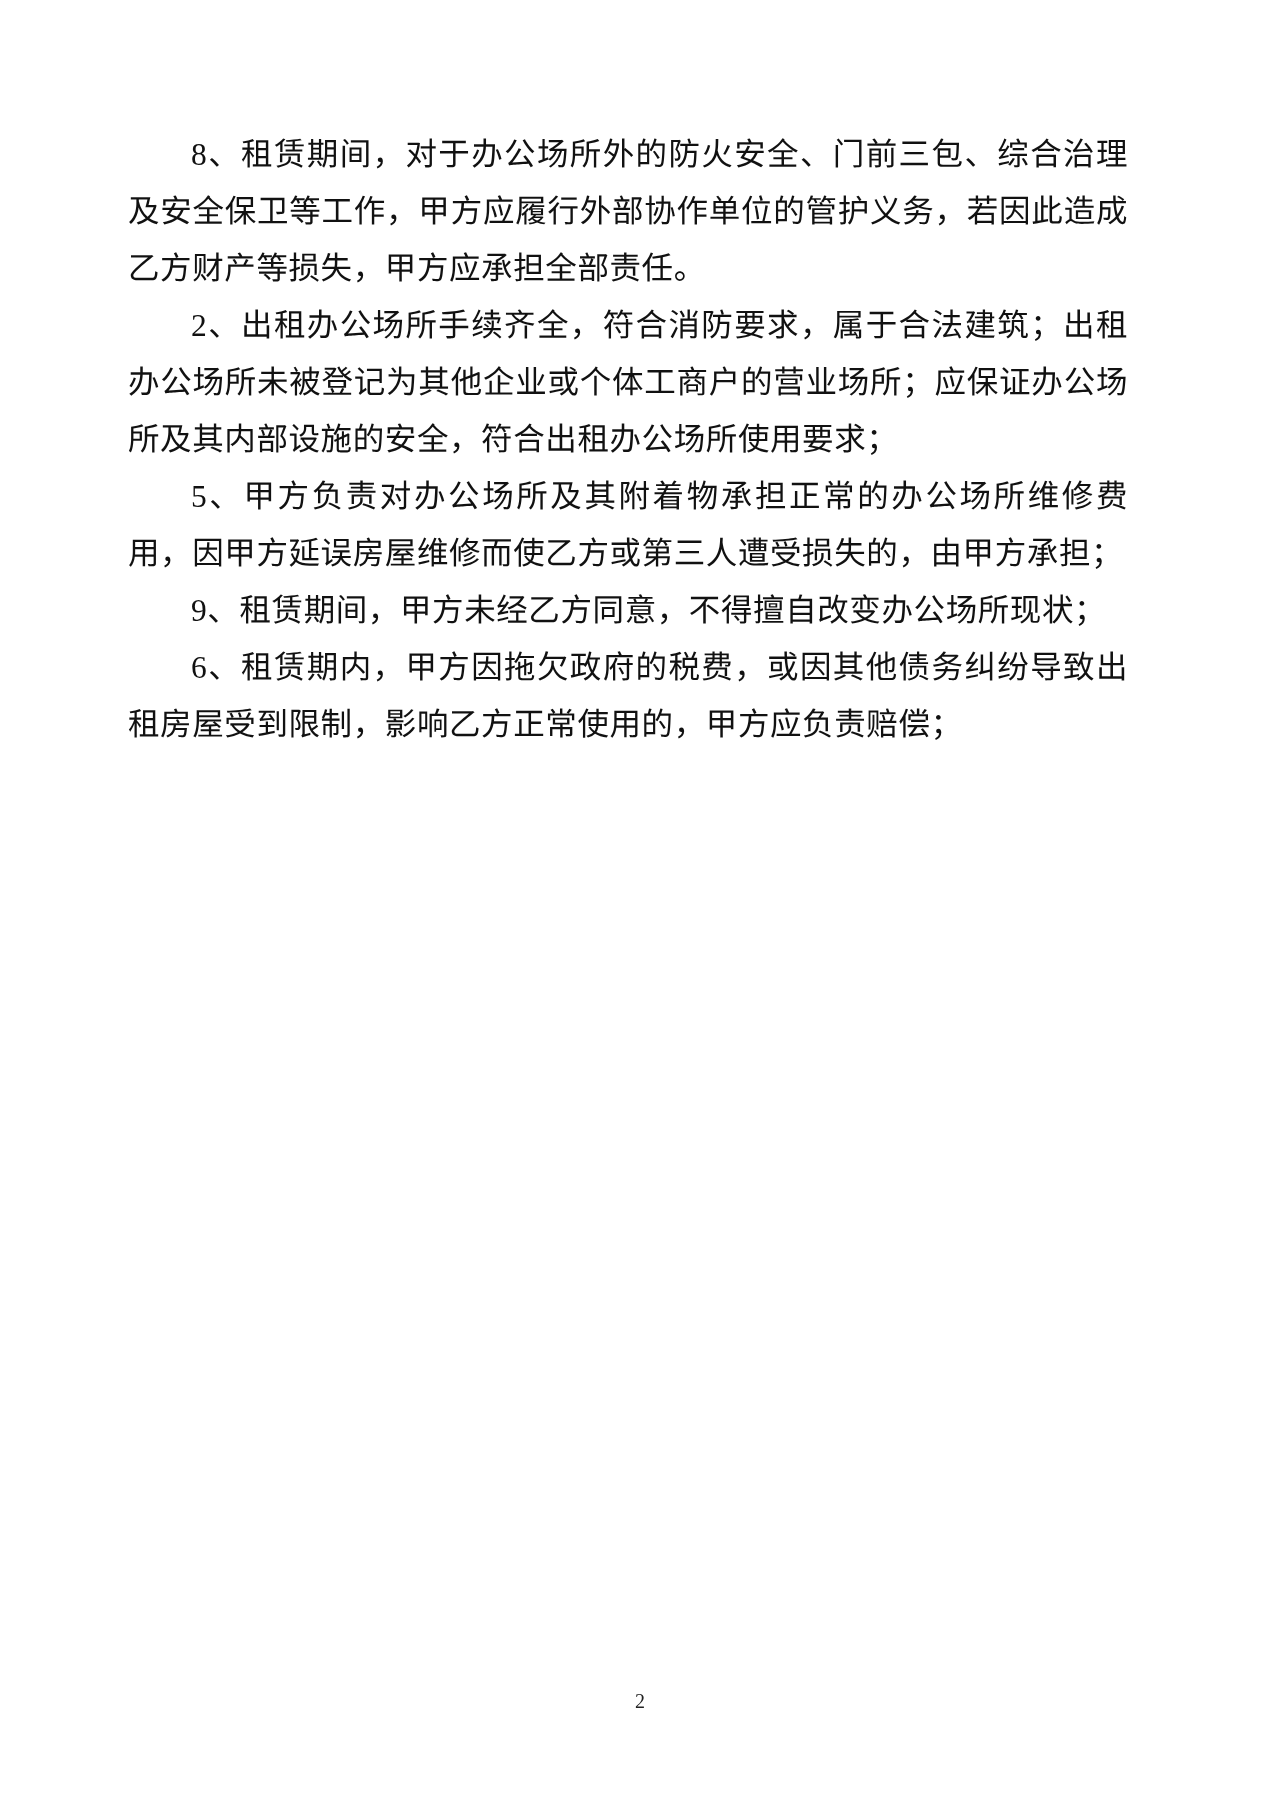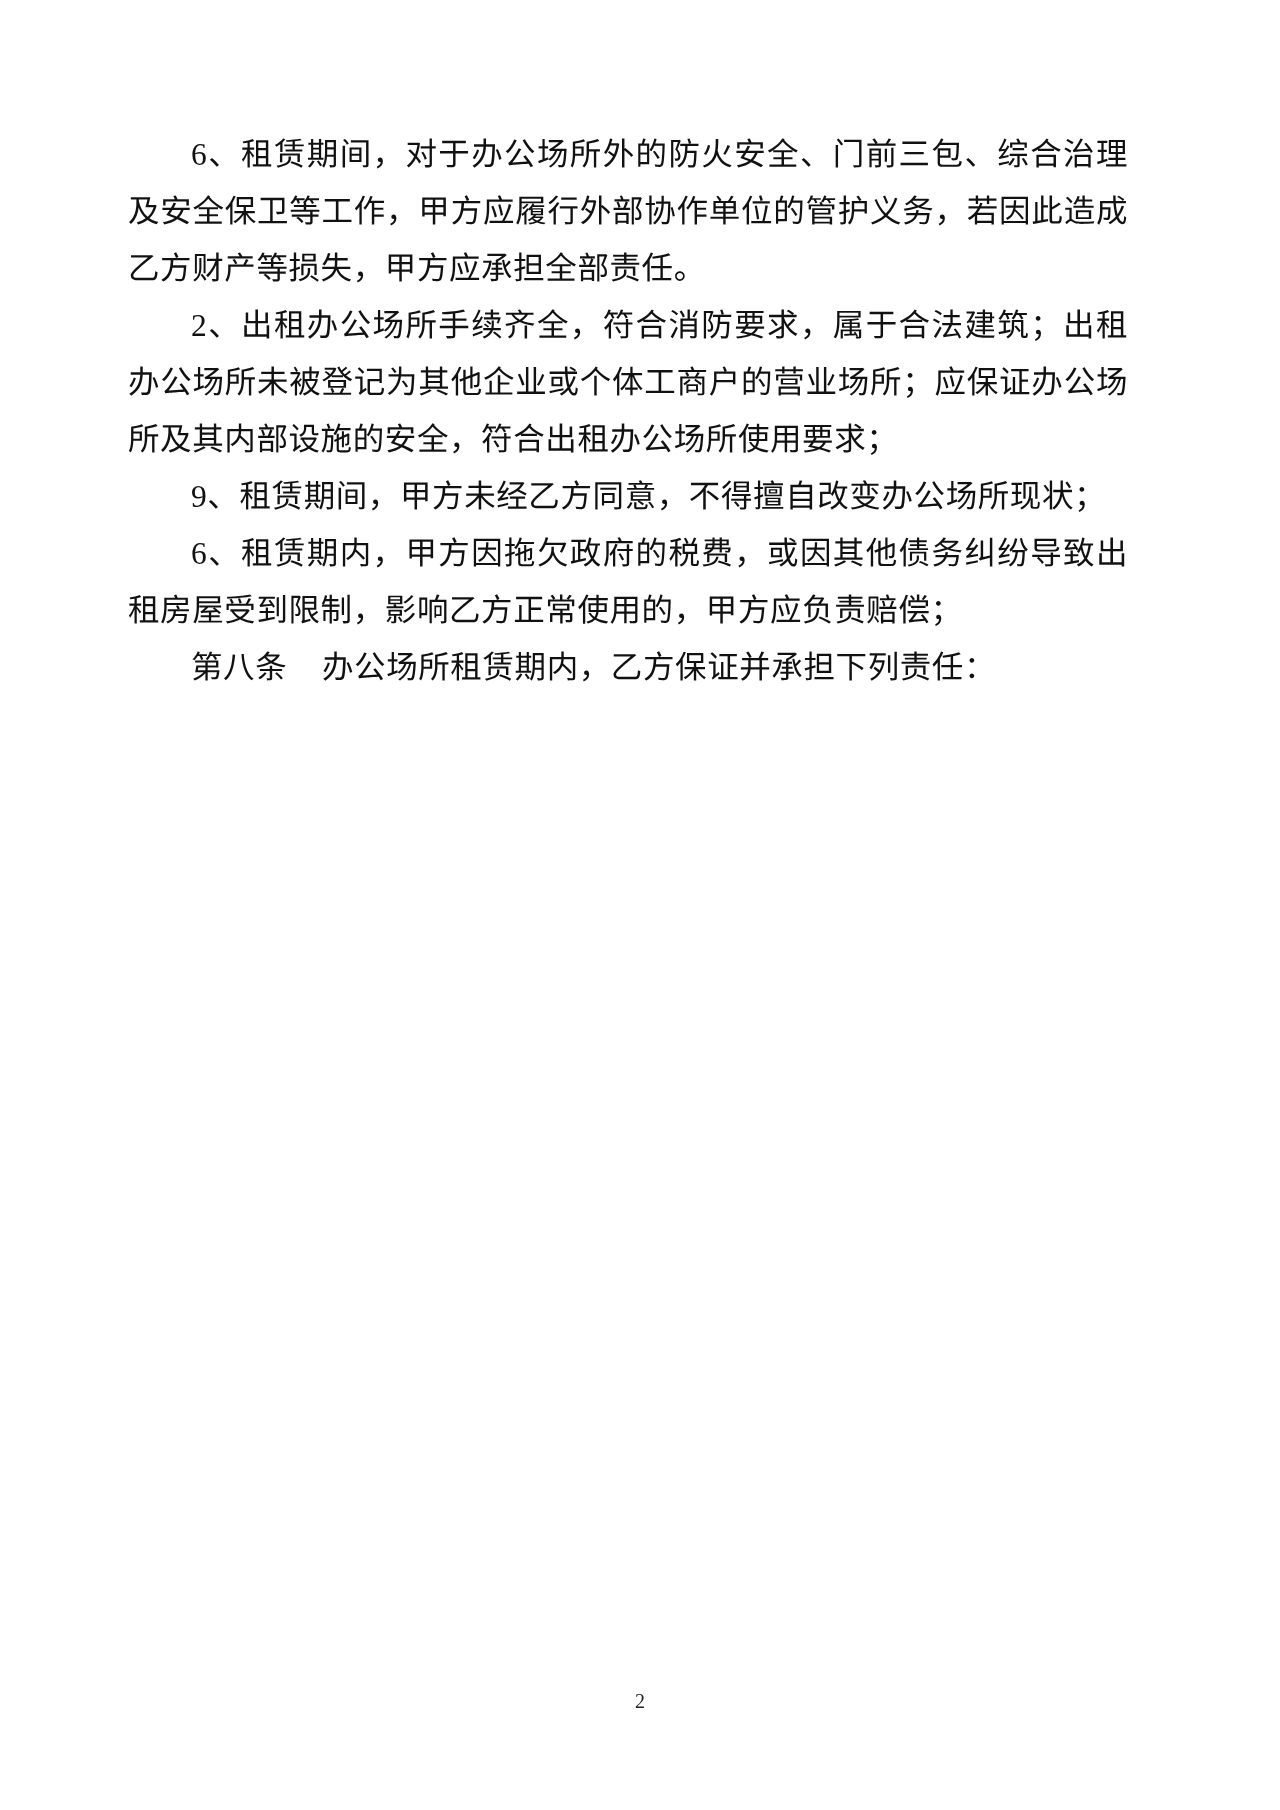--- a/index.html
+++ b/index.html
@@ -61,34 +61,32 @@
     color: #222222;
   }
 </style>
 </head>
 <body>
 
 <div class="page">
 
   <div class="content">
 
-    <p class="para">6、租赁期间，对于办公场所外的防火安全、门前三包、综合治理及安全保卫等工作，甲方应履行外部协作单位的管护义务，若因此造成乙方财产等损失，甲方应承担全部责任。</p>
+    <p class="para">8、租赁期间，对于办公场所外的防火安全、门前三包、综合治理及安全保卫等工作，甲方应履行外部协作单位的管护义务，若因此造成乙方财产等损失，甲方应承担全部责任。</p>
 
     <p class="para">2、出租办公场所手续齐全，符合消防要求，属于合法建筑；出租办公场所未被登记为其他企业或个体工商户的营业场所；应保证办公场所及其内部设施的安全，符合出租办公场所使用要求；</p>
 
 
 
+    <p class="para">5、甲方负责对办公场所及其附着物承担正常的办公场所维修费用，因甲方延误房屋维修而使乙方或第三人遭受损失的，由甲方承担；</p>
 
 
     <p class="para">9、租赁期间，甲方未经乙方同意，不得擅自改变办公场所现状；</p>
 
     <p class="para">6、租赁期内，甲方因拖欠政府的税费，或因其他债务纠纷导致出租房屋受到限制，影响乙方正常使用的，甲方应负责赔偿；</p>
 
-    <p class="para article">
-      <span class="article-label">第八条</span><span>办公场所租赁期内，乙方保证并承担下列责任：</span>
-    </p>
 
 
   </div>
 
   <div class="page-number">2</div>
 
 </div>
 
 </body></html>

